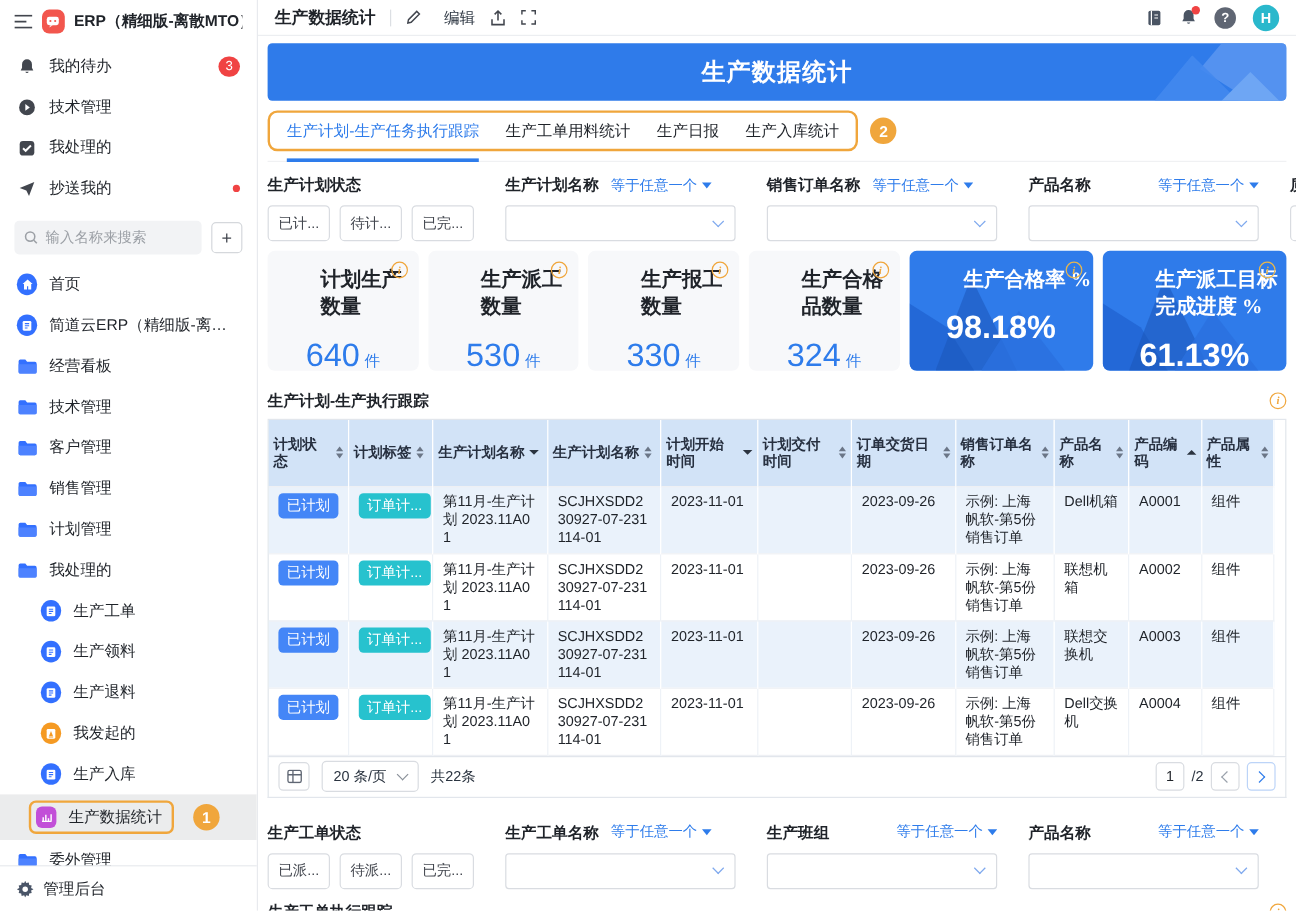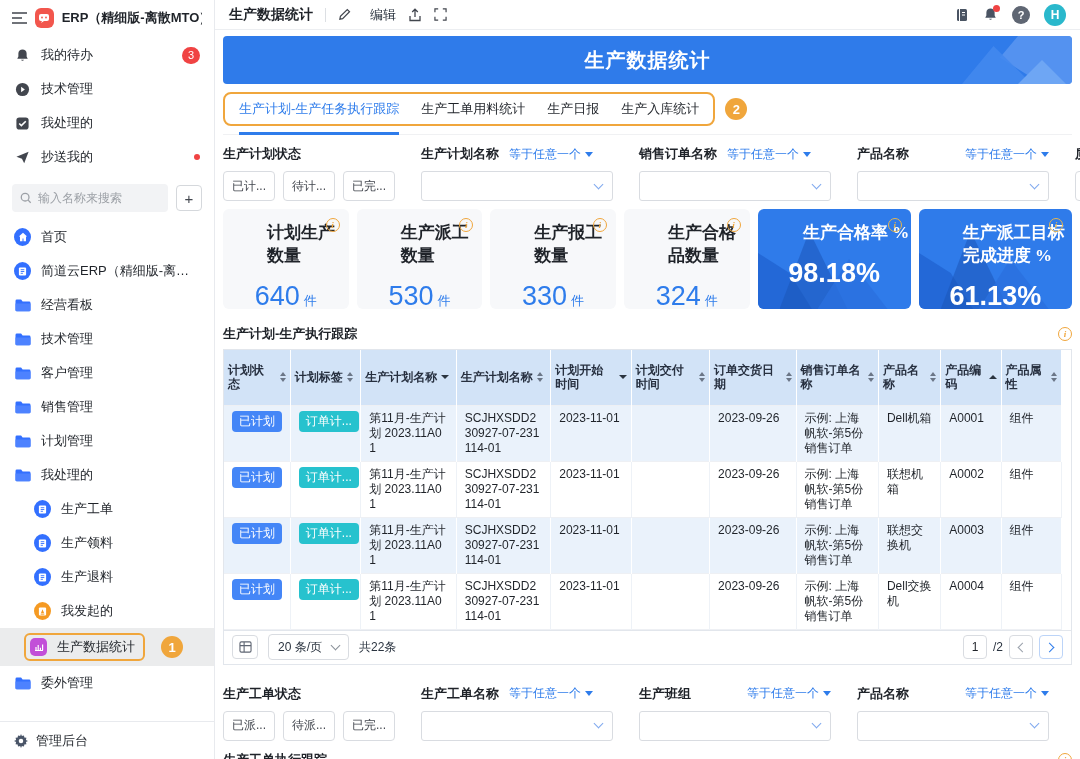--- a/index.html
+++ b/index.html
@@ -337,20 +337,29 @@
     </div>
     <div class="sb-item sb-child">
       <span class="ic round-ic orange-bg">
           <svg width="9" height="9" viewBox="0 0 10 10">
             <rect x="1" y="0.5" width="8" height="9" rx="1.2" fill="#fff"></rect>
             <path d="M5 2.5L6.8 7H3.2z" fill="#f59a23"></path>
             <path d="M3 8h4" stroke="#f59a23" stroke-width="1"></path>
           </svg>
         </span>
       <span class="lbl">我发起的</span>
+    </div>
+    <div class="sb-item sb-child">
+      <span class="ic round-ic blue-bg">
+          <svg width="9" height="9" viewBox="0 0 10 10">
+            <rect x="1" y="0.5" width="8" height="9" rx="1.2" fill="#fff"></rect>
+            <path d="M3 3h4M3 5h4M3 7h2.5" stroke="#3370ff" stroke-width="1"></path>
+          </svg>
+        </span>
+      <span class="lbl">生产入库</span>
     </div>
     <div class="sb-item sb-child sb-selected" style="height:38px;padding-left:24px;">
       <span class="anno-outline">
         <span class="ic sq-ic purple-bg">
           <svg width="10" height="10" viewBox="0 0 10 10">
               <path d="M1 8.5h8M2 8V5M4.2 8V3M6.4 8V5.8M8.6 8V2.5" stroke="#fff" stroke-width="1.2"></path>
             </svg>
         </span>
         <span class="lbl">生产数据统计</span>
       </span>

